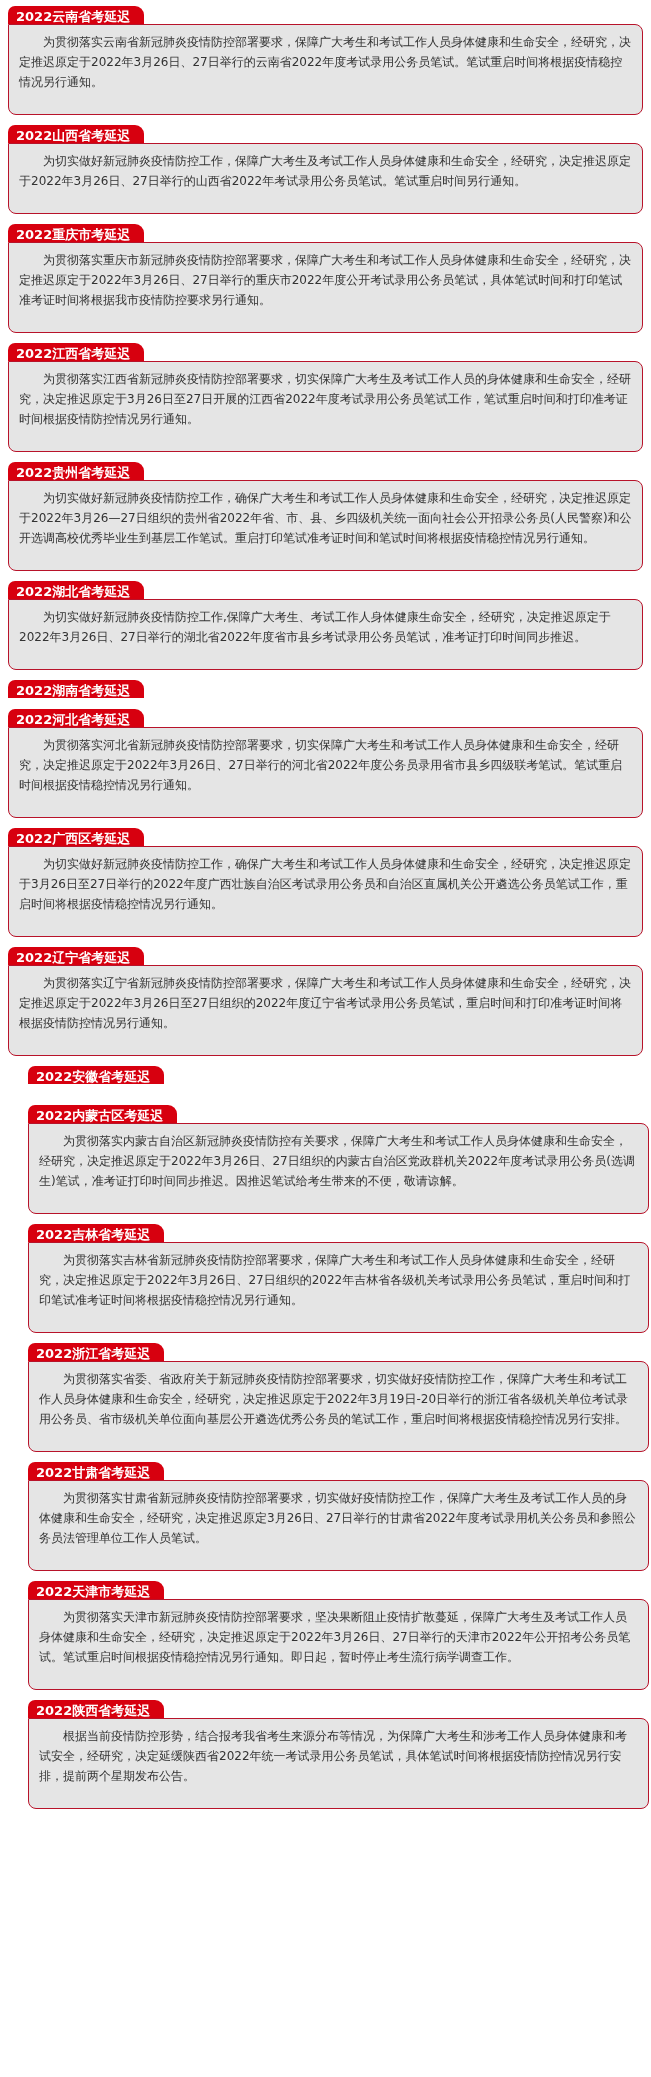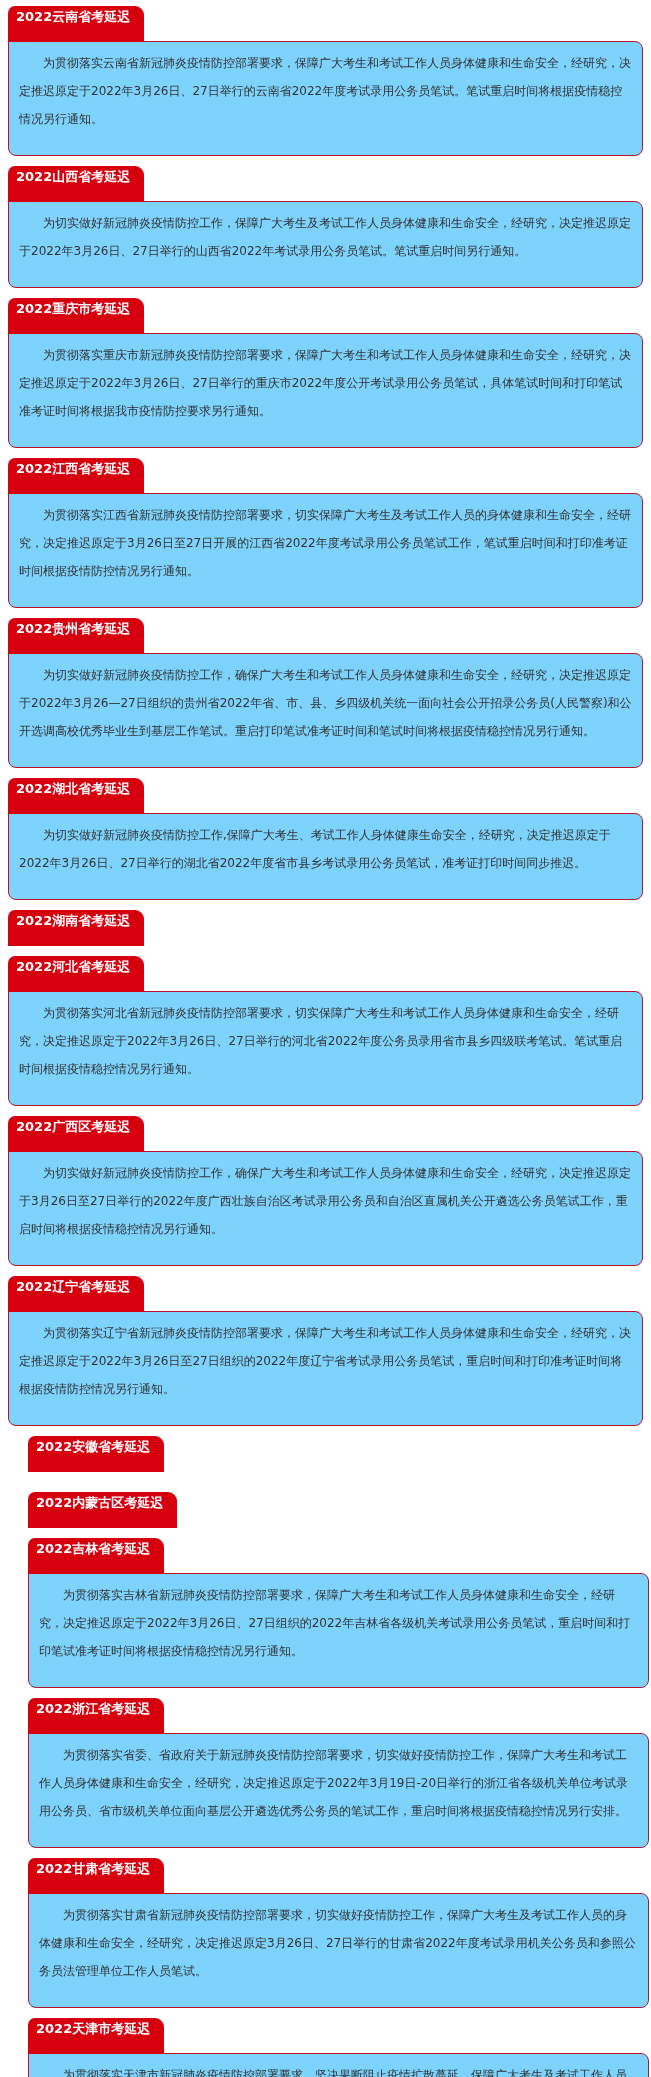--- a/index.html
+++ b/index.html
@@ -7,36 +7,36 @@
     .list { padding: 6px 0 10px 0; }
     .notice { position: relative; margin: 0 8px 0 8px; }
     .notice.indent { margin-left: 28px; margin-right: 2px; }
     .tag {
       display: inline-block;
       background: #d7000f;
       color: #ffffff;
       font-weight: bold;
       font-size: 13px;
       line-height: 22px;
-      height: 36px;
+      height: 18px;
       padding: 0 14px 0 8px;
       border-radius: 7px 9px 0 0;
       position: relative;
       z-index: 2;
       letter-spacing: 0;
     }
     .box {
       border: 1px solid #b8132a;
       border-radius: 0 8px 8px 8px;
       margin-top: -1px;
       padding: 7px 10px 22px 10px;
       font-size: 12px;
-      line-height: 28px;
+      line-height: 20px;
       text-indent: 2em;
-      background: #7dd3fc;
+      background: #e5e5e5;
       min-height: 40px;
     }
     .gap { height: 10px; }
   </style>
 </head>
 <body>
 
 <div class="list" id="list">
   <div class="notice">
     <div class="tag">2022云南省考延迟</div>
@@ -99,20 +99,21 @@
 
   <div class="notice indent">
     <div class="tag">2022安徽省考延迟</div>
   </div>
   <div class="gap"></div>
 
   <div class="gap"></div>
 
   <div class="notice indent">
     <div class="tag">2022内蒙古区考延迟</div>
+    <div class="box">为贯彻落实内蒙古自治区新冠肺炎疫情防控有关要求，保障广大考生和考试工作人员身体健康和生命安全，经研究，决定推迟原定于2022年3月26日、27日组织的内蒙古自治区党政群机关2022年度考试录用公务员(选调生)笔试，准考证打印时间同步推迟。因推迟笔试给考生带来的不便，敬请谅解。</div>
   </div>
   <div class="gap"></div>
 
   <div class="notice indent">
     <div class="tag">2022吉林省考延迟</div>
     <div class="box">为贯彻落实吉林省新冠肺炎疫情防控部署要求，保障广大考生和考试工作人员身体健康和生命安全，经研究，决定推迟原定于2022年3月26日、27日组织的2022年吉林省各级机关考试录用公务员笔试，重启时间和打印笔试准考证时间将根据疫情稳控情况另行通知。</div>
   </div>
   <div class="gap"></div>
 
   <div class="notice indent">

